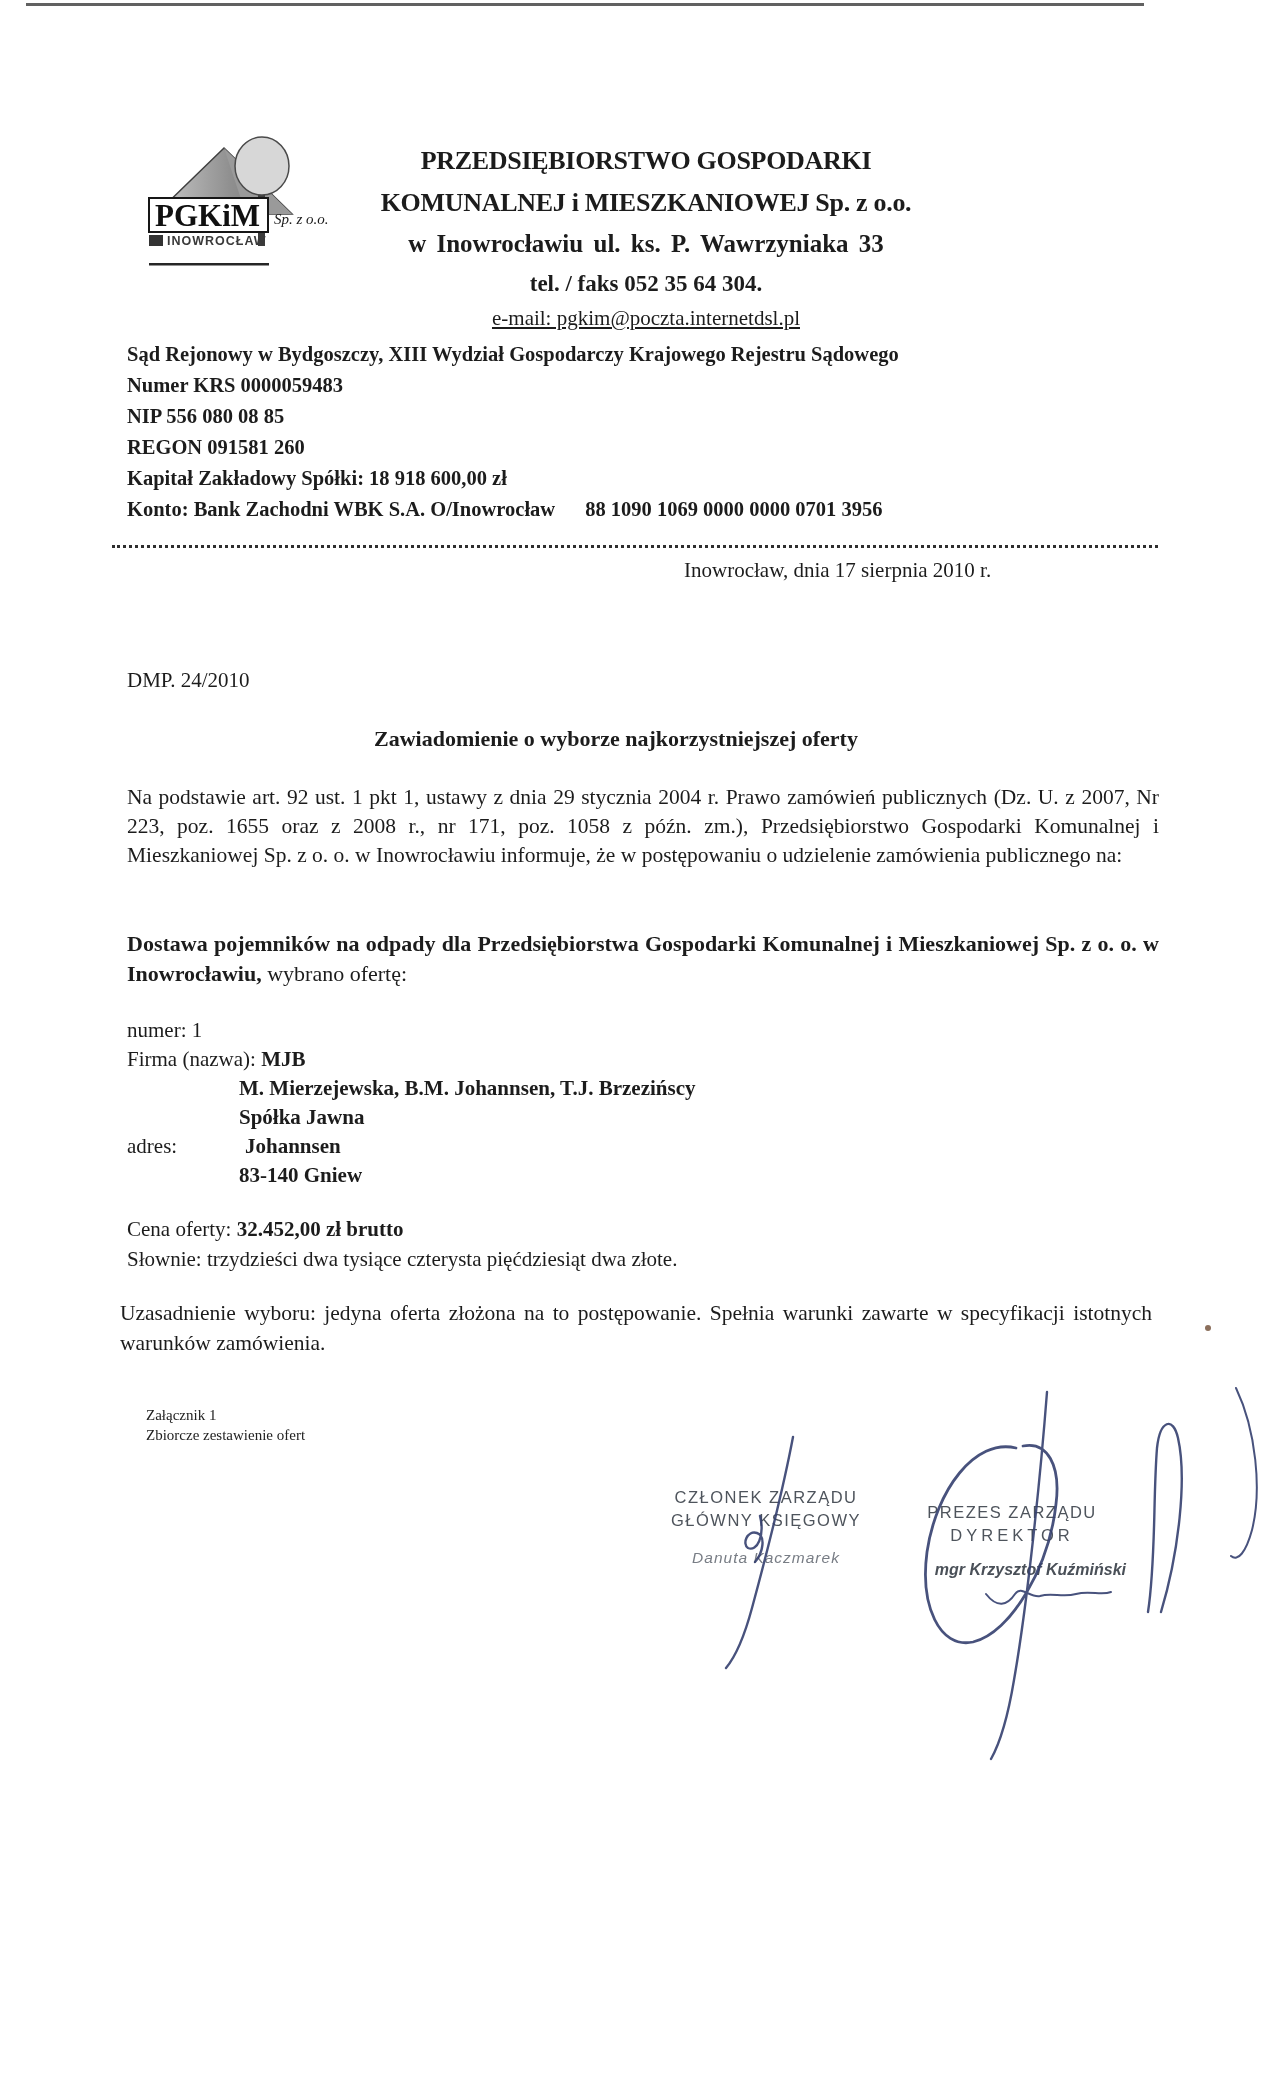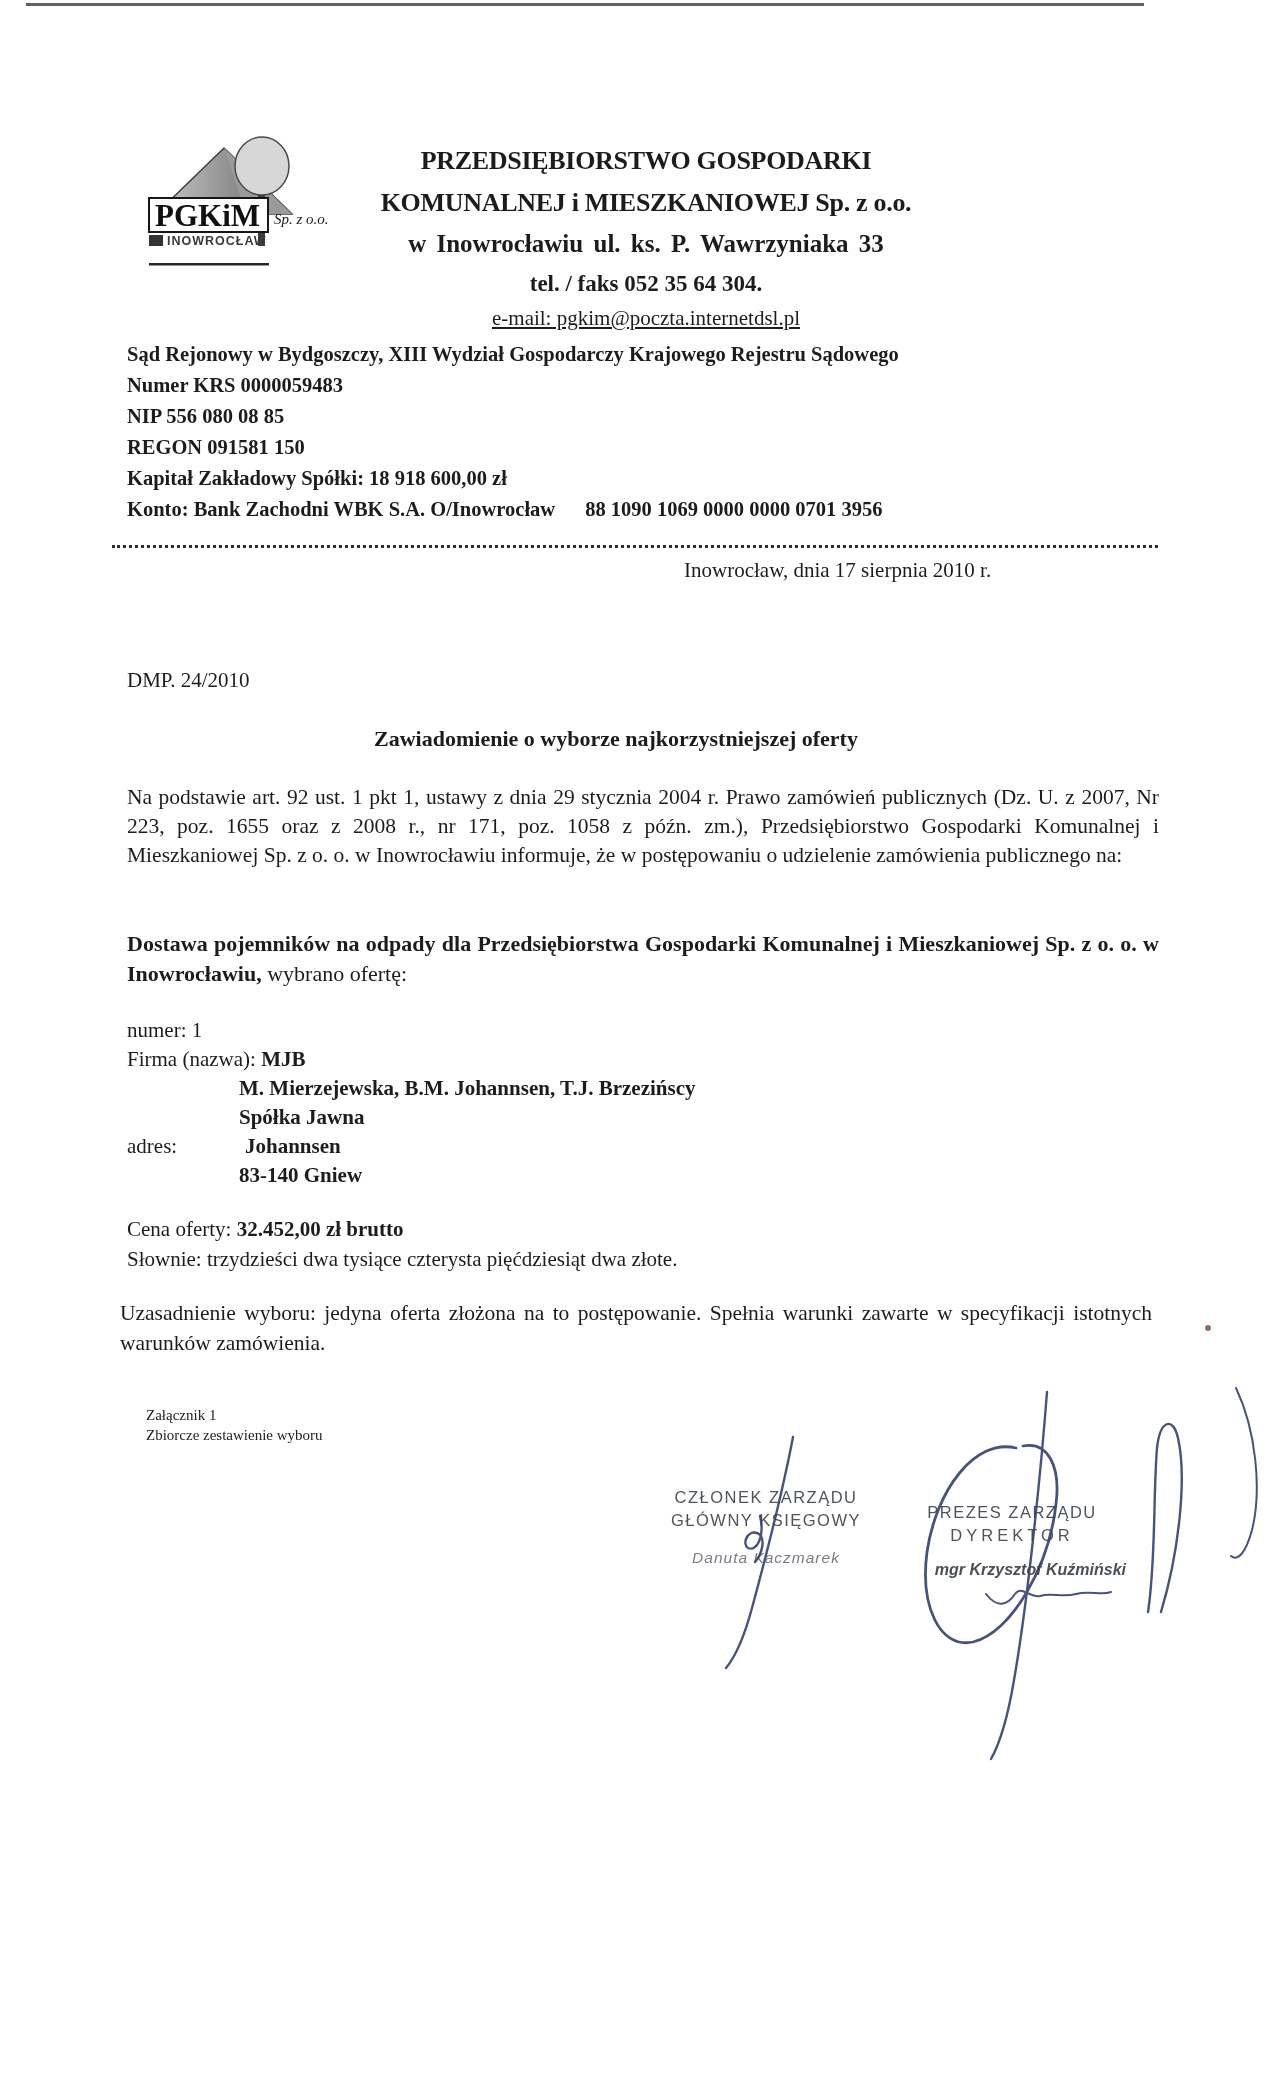--- a/index.html
+++ b/index.html
@@ -69,21 +69,21 @@
   <div class="abs ctr hdr2" style="left:20px;top:188px;width:1252px;">KOMUNALNEJ i MIESZKANIOWEJ Sp. z o.o.</div>
   <div class="abs ctr hdr1" style="left:20px;top:146px;width:1252px;">PRZEDSIĘBIORSTWO GOSPODARKI</div>
   <div class="abs ctr hdr3" style="left:20px;top:230px;width:1252px;">w Inowrocławiu ul. ks. P. Wawrzyniaka 33</div>
   <div class="abs ctr hdr4" style="left:20px;top:271px;width:1252px;">tel. / faks 052 35 64 304.</div>
   <div class="abs ctr hdrmail" style="left:20px;top:306px;width:1252px;">e-mail: pgkim@poczta.internetdsl.pl</div>
 
   <div class="abs" style="left:127px;top:339px;">
     <div class="reg">Sąd Rejonowy w Bydgoszczy, XIII Wydział Gospodarczy Krajowego Rejestru Sądowego</div>
     <div class="reg">Numer KRS 0000059483</div>
     <div class="reg">NIP 556 080 08 85</div>
-    <div class="reg">REGON 091581 150</div>
+    <div class="reg">REGON 091581 260</div>
     <div class="reg">Kapitał Zakładowy Spółki: 18 918 600,00 zł</div>
     <div class="reg">
       <span>Konto: Bank Zachodni WBK S.A. O/Inowrocław</span><span class="acctnum">88 1090 1069 0000 0000 0701 3956</span>
     </div>
   </div>
 
   <div class="abs dots" style="left:112px;top:545px;width:1046px;"></div>
 
   <div class="abs dateline" style="left:684px;top:558px;">Inowrocław, dnia 17 sierpnia 2010 r.</div>
 
@@ -116,21 +116,21 @@
     </div>
     <div>Słownie: trzydzieści dwa tysiące czterysta pięćdziesiąt dwa złote.</div>
   </div>
 
   <div class="abs para" style="left:120px;top:1299px;width:1032px;line-height:29.5px;">Uzasadnienie wyboru: jedyna oferta złożona na to postępowanie. Spełnia warunki zawarte w specyfikacji istotnych warunków zamówienia.</div>
 
   <div class="abs speck" style="left:1205px;top:1325px;"></div>
 
   <div class="abs small" style="left:146px;top:1405px;">
     <div>Załącznik 1</div>
-    <div>Zbiorcze zestawienie wyboru</div>
+    <div>Zbiorcze zestawienie ofert</div>
   </div>
 
   <div class="abs stamp" style="left:662px;top:1486px;width:208px;">
     <div>CZŁONEK ZARZĄDU</div>
     <div>GŁÓWNY KSIĘGOWY</div>
   </div>
   <div class="abs sname-l" style="left:662px;top:1549px;width:208px;">Danuta Kaczmarek</div>
 
   <div class="abs stamp" style="left:908px;top:1501px;width:208px;">
     <div>PREZES ZARZĄDU</div>

